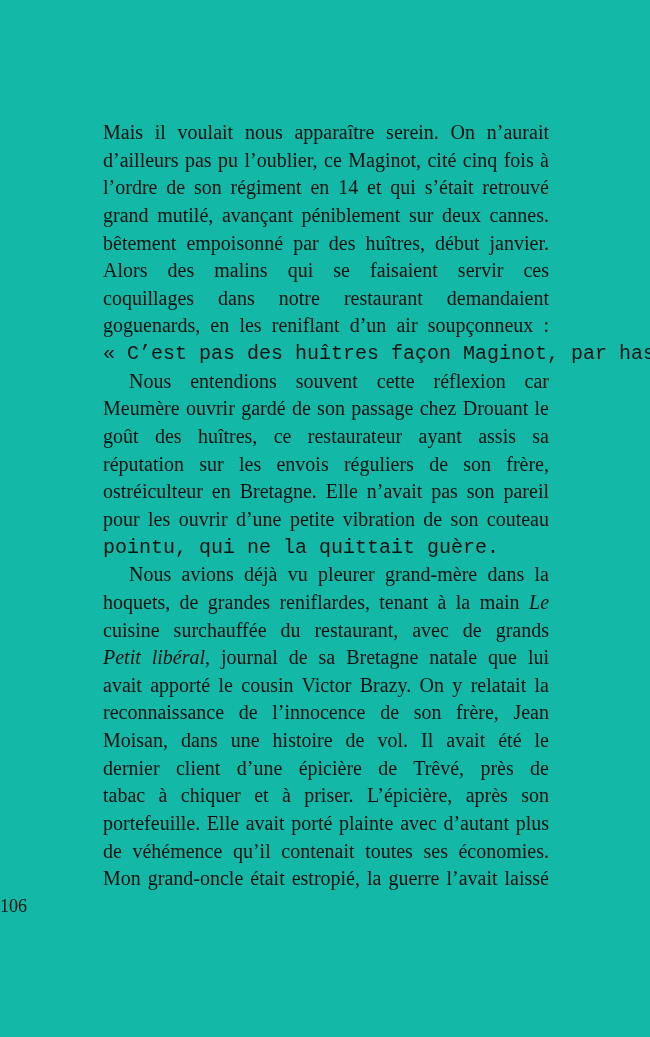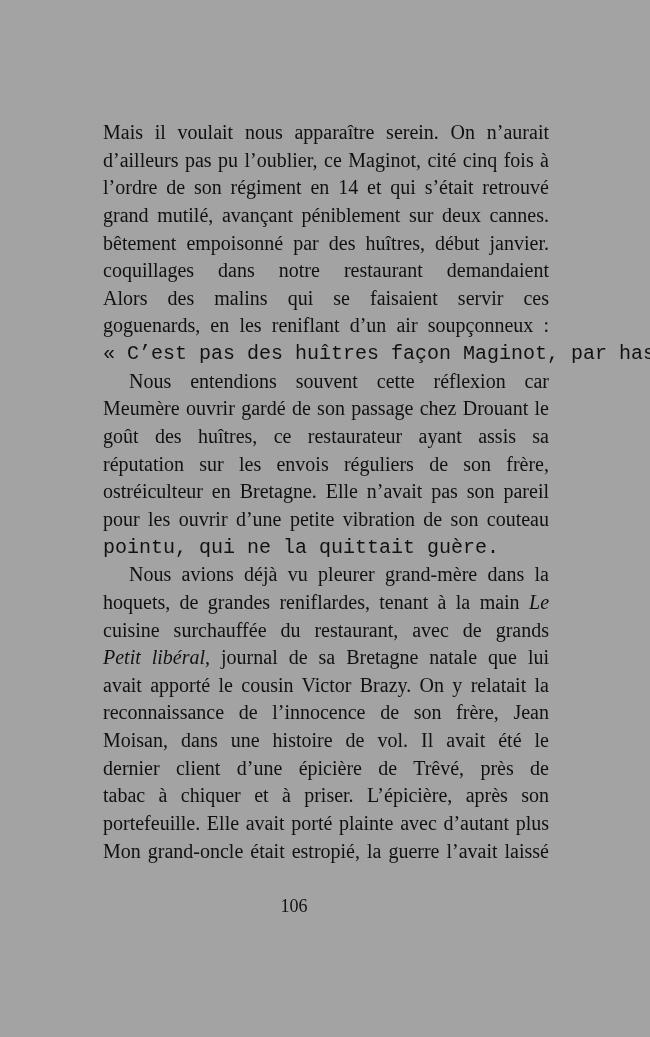--- a/index.html
+++ b/index.html
@@ -13,21 +13,21 @@
       position: relative;
       overflow: hidden;
       font-family: "Liberation Serif", "DejaVu Serif", serif;
       color: #111111;
     }
     .page {
       position: absolute;
       left: 0; top: 0;
       width: 650px;
       height: 1037px;
-      background: #a3a3a3;
+      background: #14b8a6;
     }
     .text-block {
       position: absolute;
       left: 103px;
       top: 119px;
       width: 446px;
     }
     .line {
       display: block;
       height: 27.65px;
@@ -45,41 +45,41 @@
       padding-left: 26px;
     }
     .line em {
       font-style: italic;
     }
     .page-number {
       position: absolute;
       left: 0;
       width: 588px;
       top: 895px;
-      text-align: center;
+      text-align: left;
       font-size: 18px;
       line-height: 22px;
       color: #111111;
       font-family: Liberation Serif, serif;
     }
   </style>
 </head>
 <body>
 
 <div class="page">
   <div class="text-block">
 
     <div>
       <span class="line">Mais il voulait nous apparaître serein. On n’aurait</span>
       <span class="line">d’ailleurs pas pu l’oublier, ce Maginot, cité cinq fois à</span>
       <span class="line">l’ordre de son régiment en 14 et qui s’était retrouvé</span>
       <span class="line">grand mutilé, avançant péniblement sur deux cannes.</span>
       <span class="line">bêtement empoisonné par des huîtres, début janvier.</span>
+      <span class="line">Alors des malins qui se faisaient servir ces</span>
       <span class="line">coquillages dans notre restaurant demandaient</span>
-      <span class="line">Alors des malins qui se faisaient servir ces</span>
       <span class="line">goguenards, en les reniflant d’un air soupçonneux :</span>
       <span class="line last">« C’est pas des huîtres façon Maginot, par hasard ? »</span>
     </div>
 
     <div>
       <span class="line indent">Nous entendions souvent cette réflexion car</span>
       <span class="line">Meumère ouvrir gardé de son passage chez Drouant le</span>
       <span class="line">goût des huîtres, ce restaurateur ayant assis sa</span>
       <span class="line">réputation sur les envois réguliers de son frère,</span>
       <span class="line">ostréiculteur en Bretagne. Elle n’avait pas son pareil</span>
@@ -91,19 +91,20 @@
       <span class="line indent">Nous avions déjà vu pleurer grand-mère dans la</span>
       <span class="line"><span>hoquets, de grandes reniflardes, tenant à la main</span> <em>Le</em></span>
       <span class="line">cuisine surchauffée du restaurant, avec de grands</span>
       <span class="line"><em>Petit libéral,</em> <span>journal de sa Bretagne natale que lui</span></span>
       <span class="line">avait apporté le cousin Victor Brazy. On y relatait la</span>
       <span class="line">reconnaissance de l’innocence de son frère, Jean</span>
       <span class="line">Moisan, dans une histoire de vol. Il avait été le</span>
       <span class="line">dernier client d’une épicière de Trêvé, près de</span>
       <span class="line">tabac à chiquer et à priser. L’épicière, après son</span>
       <span class="line">portefeuille. Elle avait porté plainte avec d’autant plus</span>
+      <span class="line">de véhémence qu’il contenait toutes ses économies.</span>
       <span class="line">Mon grand-oncle était estropié, la guerre l’avait laissé</span>
     </div>
 
   </div>
 
   <div class="page-number">106</div>
 </div>
 
 </body></html>

